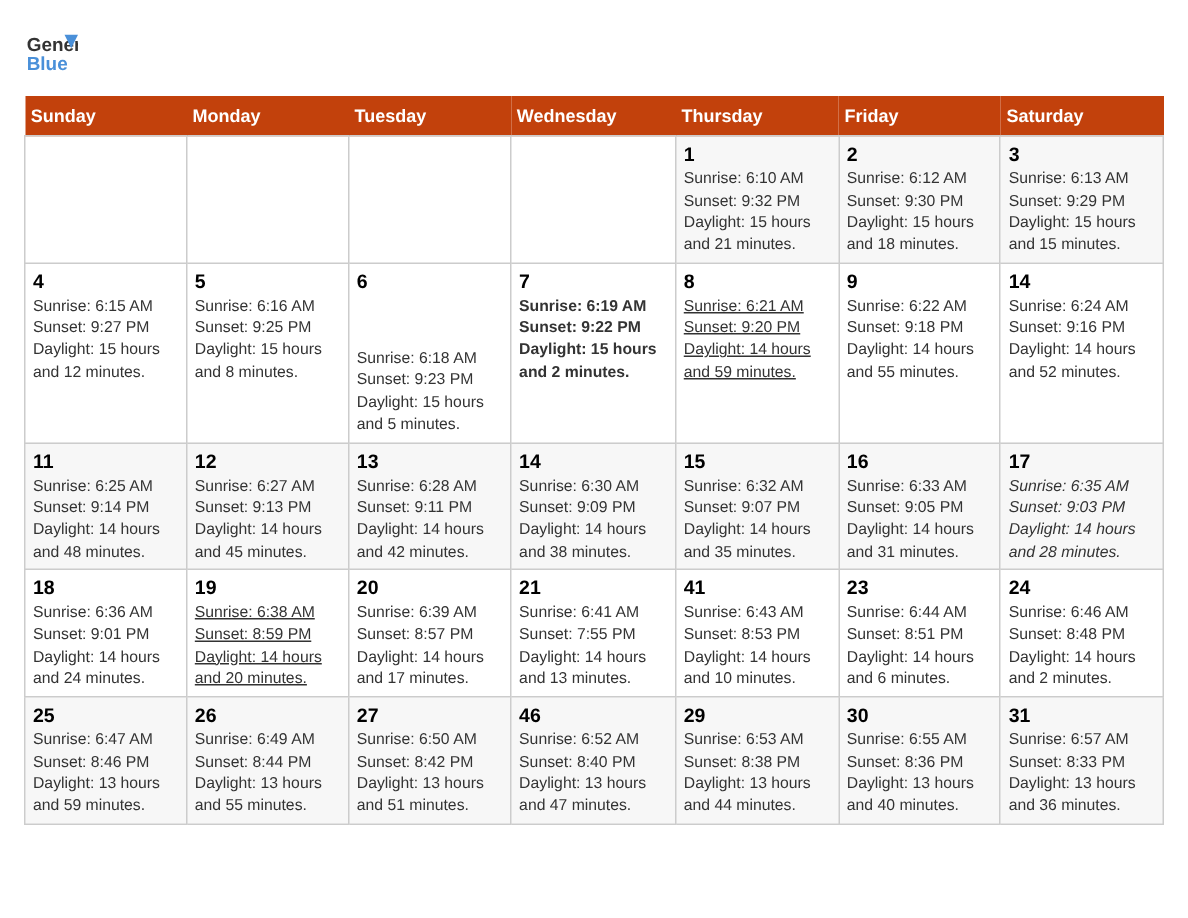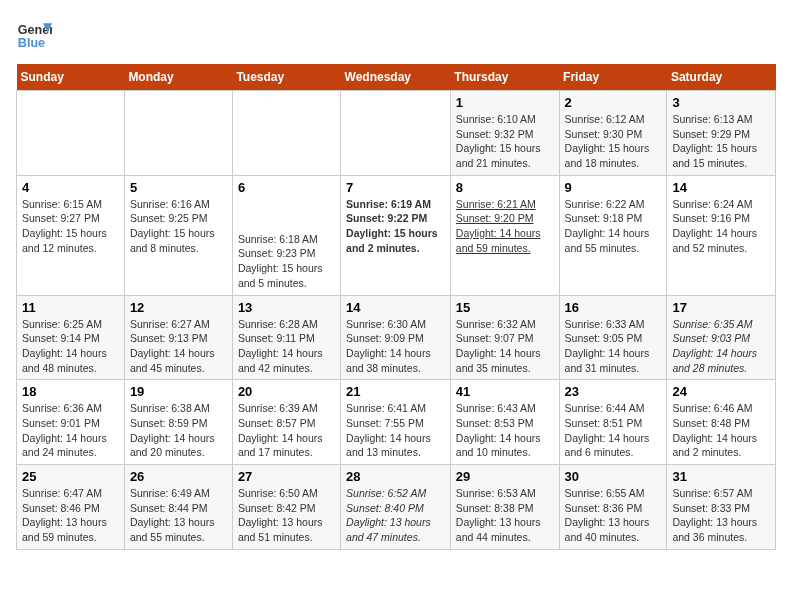--- a/index.html
+++ b/index.html
@@ -238,21 +238,21 @@
       <tr>
         <td>
           <span class="day-num">18</span>
           <div class="day-info" style="white-space: pre-line;">Sunrise: 6:36 AM
 Sunset: 9:01 PM
 Daylight: 14 hours
 and 24 minutes.</div>
         </td>
         <td>
           <span class="day-num">19</span>
-          <div class="day-info" style="white-space: pre-line;">Sunrise: 6:38 AM
+          <div class="day-info" style="white-space: pre-line; text-decoration: underline;">Sunrise: 6:38 AM
 Sunset: 8:59 PM
 Daylight: 14 hours
 and 20 minutes.</div>
         </td>
         <td>
           <span class="day-num">20</span>
           <div class="day-info" style="white-space: pre-line;">Sunrise: 6:39 AM
 Sunset: 8:57 PM
 Daylight: 14 hours
 and 17 minutes.</div>
@@ -302,22 +302,22 @@
 and 55 minutes.</div>
         </td>
         <td>
           <span class="day-num">27</span>
           <div class="day-info" style="white-space: pre-line;">Sunrise: 6:50 AM
 Sunset: 8:42 PM
 Daylight: 13 hours
 and 51 minutes.</div>
         </td>
         <td>
-          <span class="day-num">28</span>
-          <div class="day-info" style="white-space: pre-line; font-style: italic;">Sunrise: 6:52 AM
+          <span class="day-num">46</span>
+          <div class="day-info" style="white-space: pre-line;">Sunrise: 6:52 AM
 Sunset: 8:40 PM
 Daylight: 13 hours
 and 47 minutes.</div>
         </td>
         <td>
           <span class="day-num">29</span>
           <div class="day-info" style="white-space: pre-line;">Sunrise: 6:53 AM
 Sunset: 8:38 PM
 Daylight: 13 hours
 and 44 minutes.</div>

